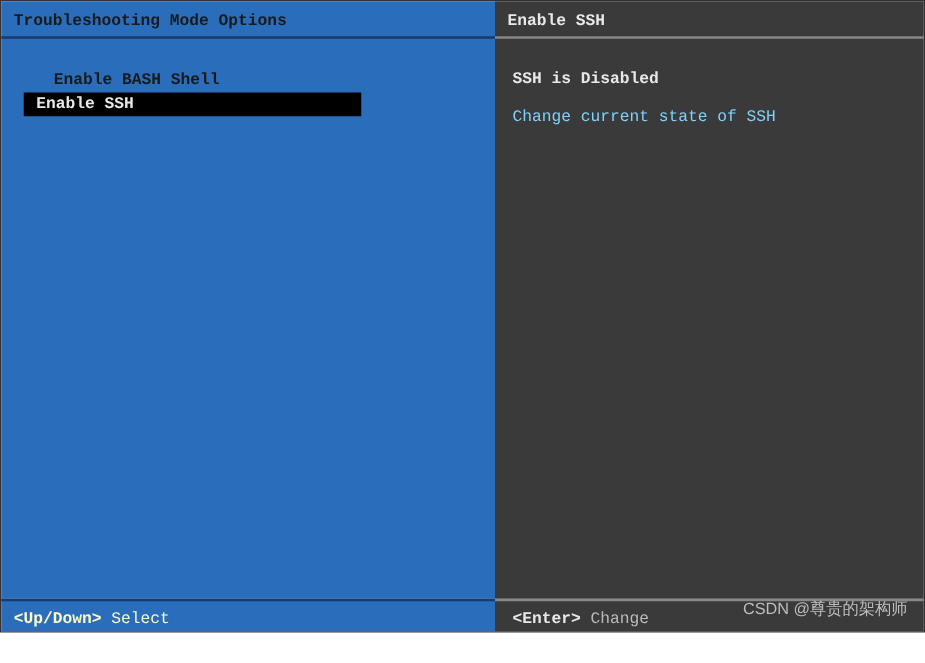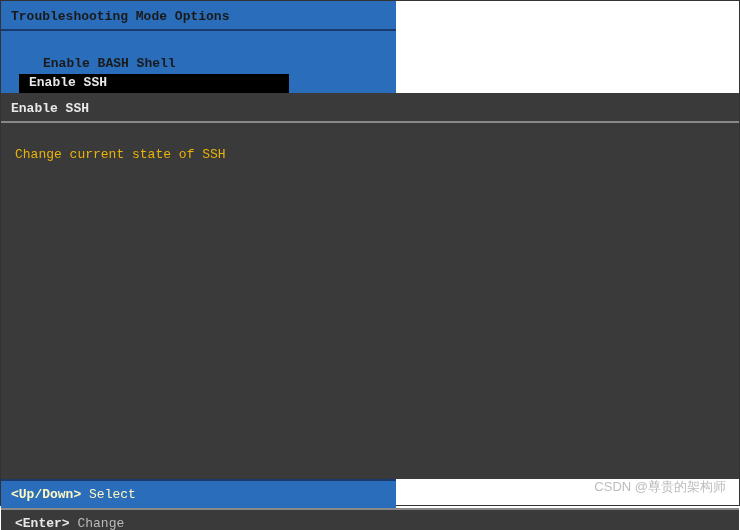--- a/index.html
+++ b/index.html
@@ -1,19 +1,18 @@
 <!DOCTYPE html>
 <html><head>
   <meta charset="utf-8">
   <style>
     * {
       margin: 0;
       padding: 0;
       box-sizing: border-box;
-      flex-direction: column;
     }
     body {
       width: 740px;
       height: 530px;
       background: #ffffff;
       font-family: "Courier New", monospace;
       font-size: 13px;
       overflow: hidden;
     }
     .console {
@@ -70,21 +69,21 @@
     }
     .detail-content {
       padding: 24px 14px;
     }
     .detail-status {
       color: #e8e8e8;
       font-weight: bold;
       margin-bottom: 16px;
     }
     .detail-help {
-      color: #eab308;
+      color: #7dd3fc;
     }
     .footer-area {
       display: flex;
       height: 26px;
     }
     .left-footer {
       width: 395px;
       background: #2a6ebb;
       color: #fef9c3;
       padding: 6px 10px;
@@ -124,20 +123,21 @@
     <div class="left-panel">
       <div class="panel-header">Troubleshooting Mode Options</div>
       <div class="menu-list">
         <div class="menu-item">Enable BASH Shell</div>
         <div class="menu-item selected">Enable SSH</div>
       </div>
     </div>
     <div class="right-panel">
       <div class="panel-header">Enable SSH</div>
       <div class="detail-content">
+        <div class="detail-status">SSH is Disabled</div>
         <div class="detail-help">Change current state of SSH</div>
       </div>
     </div>
   </div>
   <div class="footer-area">
     <div class="left-footer">
       <span class="hint-key">&lt;Up/Down&gt;</span>
       <span class="hint-action">Select</span>
     </div>
     <div class="right-footer">

